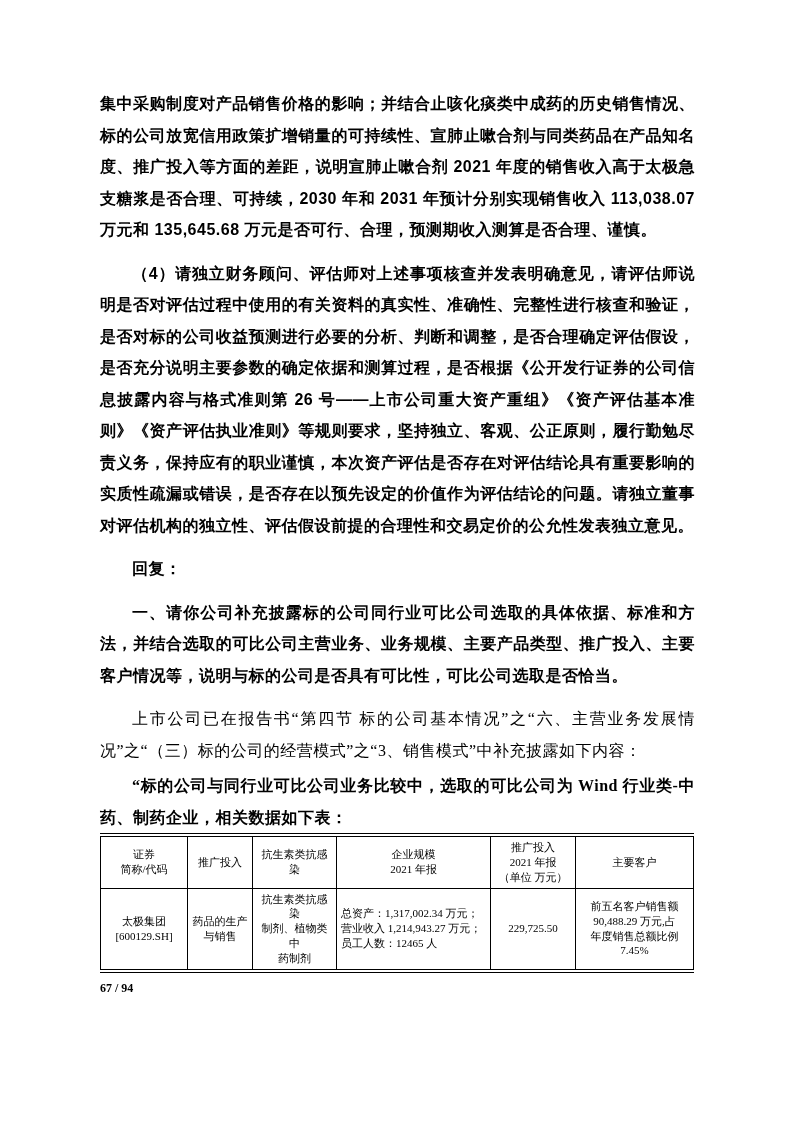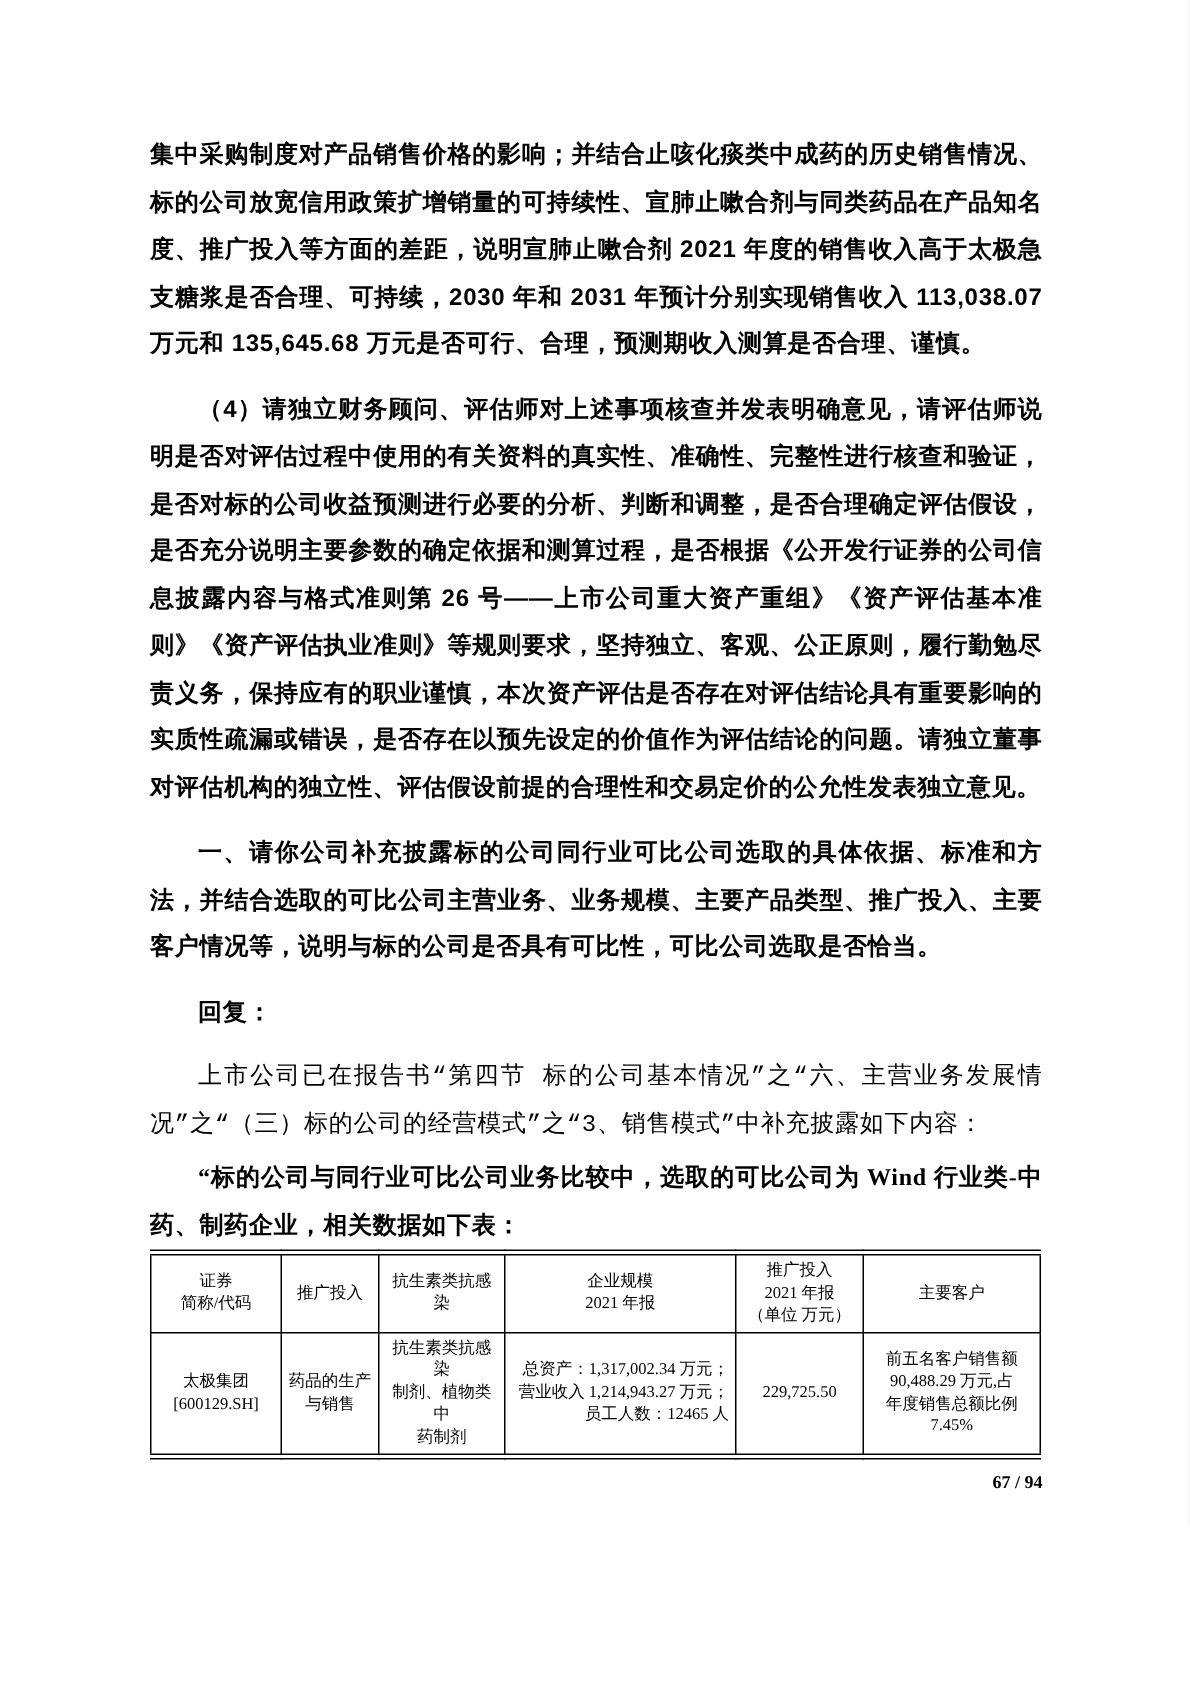--- a/index.html
+++ b/index.html
@@ -18,64 +18,64 @@
     margin: 0 0 12px 0;
     font-size: 16px;
     line-height: 31.5px;
     text-align: justify;
     text-indent: 2em;
     letter-spacing: 0.5px;
     white-space: normal;
   }
   p.no-indent { text-indent: 0; }
   .hei  { font-family: "Liberation Sans", "DejaVu Sans", sans-serif; font-weight: bold; }
-  .song { font-family: Liberation Mono, monospace; font-weight: normal; margin-bottom: 4px; }
+  .song { font-family: Liberation Serif, serif; font-weight: normal; margin-bottom: 4px; }
   .kai  { font-family: "Liberation Serif", "DejaVu Serif", serif; font-weight: bold; margin-bottom: 0; }
   table.cmp {
     border-collapse: collapse;
     width: 528px;
     table-layout: fixed;
     border-top: 4px double #000;
     border-bottom: 4px double #000;
     font-family: "Liberation Serif", "DejaVu Serif", serif;
     font-size: 11px;
     line-height: 1.35;
   }
   table.cmp th, table.cmp td {
     border: 1px solid #000;
     padding: 3px 4px;
     text-align: center;
     vertical-align: middle;
     white-space: pre-line;
     font-weight: normal;
     word-break: break-all;
   }
-  table.cmp td.left { text-align: right; margin-left: 40px; }
+  table.cmp td.left { text-align: left; margin-left: 40px; }
   .footer {
     width: 595px;
-    text-align: right;
+    text-align: left;
     margin-top: 8px;
     font-family: "Liberation Serif", "DejaVu Serif", serif;
     font-size: 12px;
     font-weight: bold;
   }
 </style>
 </head>
 <body>
 
 <div class="page">
   <div class="content">
 
     <p class="hei no-indent">集中采购制度对产品销售价格的影响；并结合止咳化痰类中成药的历史销售情况、标的公司放宽信用政策扩增销量的可持续性、宣肺止嗽合剂与同类药品在产品知名度、推广投入等方面的差距，说明宣肺止嗽合剂 2021 年度的销售收入高于太极急支糖浆是否合理、可持续，2030 年和 2031 年预计分别实现销售收入 113,038.07 万元和 135,645.68 万元是否可行、合理，预测期收入测算是否合理、谨慎。</p>
 
     <p class="hei">（4）请独立财务顾问、评估师对上述事项核查并发表明确意见，请评估师说明是否对评估过程中使用的有关资料的真实性、准确性、完整性进行核查和验证，是否对标的公司收益预测进行必要的分析、判断和调整，是否合理确定评估假设，是否充分说明主要参数的确定依据和测算过程，是否根据《公开发行证券的公司信息披露内容与格式准则第 26 号——上市公司重大资产重组》《资产评估基本准则》《资产评估执业准则》等规则要求，坚持独立、客观、公正原则，履行勤勉尽责义务，保持应有的职业谨慎，本次资产评估是否存在对评估结论具有重要影响的实质性疏漏或错误，是否存在以预先设定的价值作为评估结论的问题。请独立董事对评估机构的独立性、评估假设前提的合理性和交易定价的公允性发表独立意见。</p>
 
+    <p class="hei">回复：</p>
+
     <p class="hei">一、请你公司补充披露标的公司同行业可比公司选取的具体依据、标准和方法，并结合选取的可比公司主营业务、业务规模、主要产品类型、推广投入、主要客户情况等，说明与标的公司是否具有可比性，可比公司选取是否恰当。</p>
-
-    <p class="hei">回复：</p>
 
     <p class="song">上市公司已在报告书“第四节 标的公司基本情况”之“六、主营业务发展情况”之“（三）标的公司的经营模式”之“3、销售模式”中补充披露如下内容：</p>
 
     <p class="kai">“标的公司与同行业可比公司业务比较中，选取的可比公司为 Wind 行业类-中药、制药企业，相关数据如下表：</p>
 
     <table class="cmp">
       <colgroup>
         <col style="width:87px">
         <col style="width:65px">
         <col style="width:84px">

